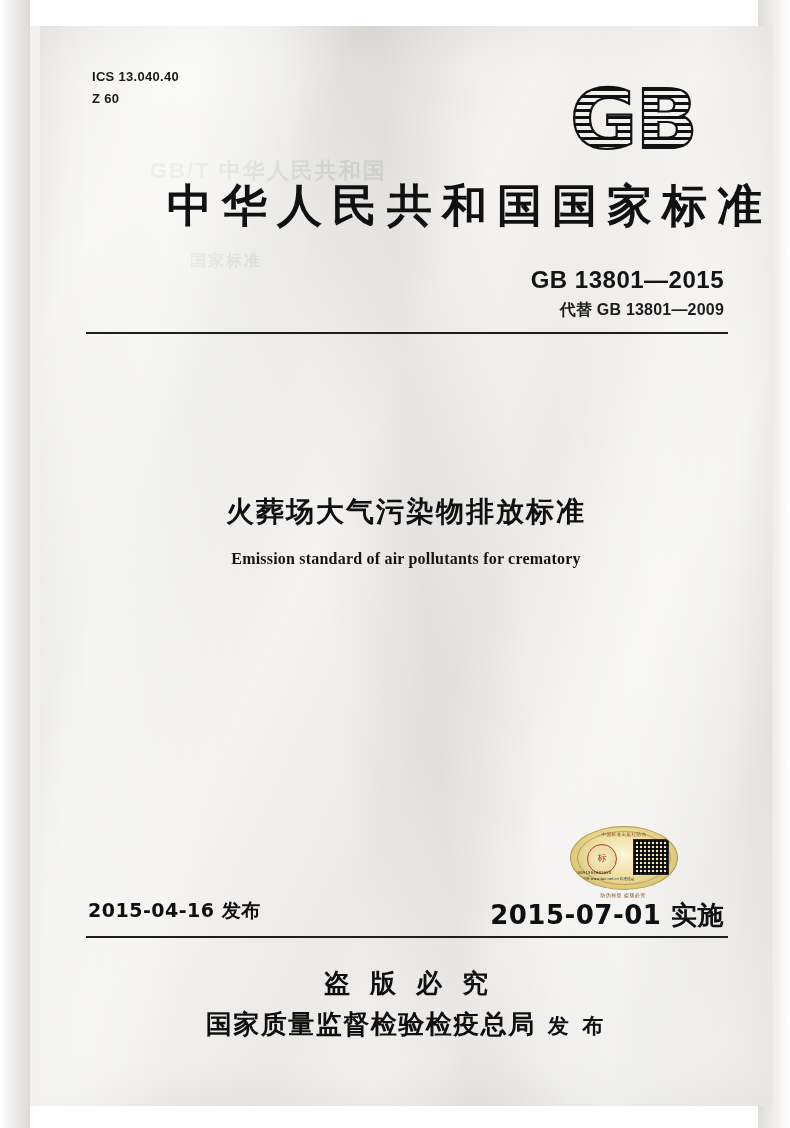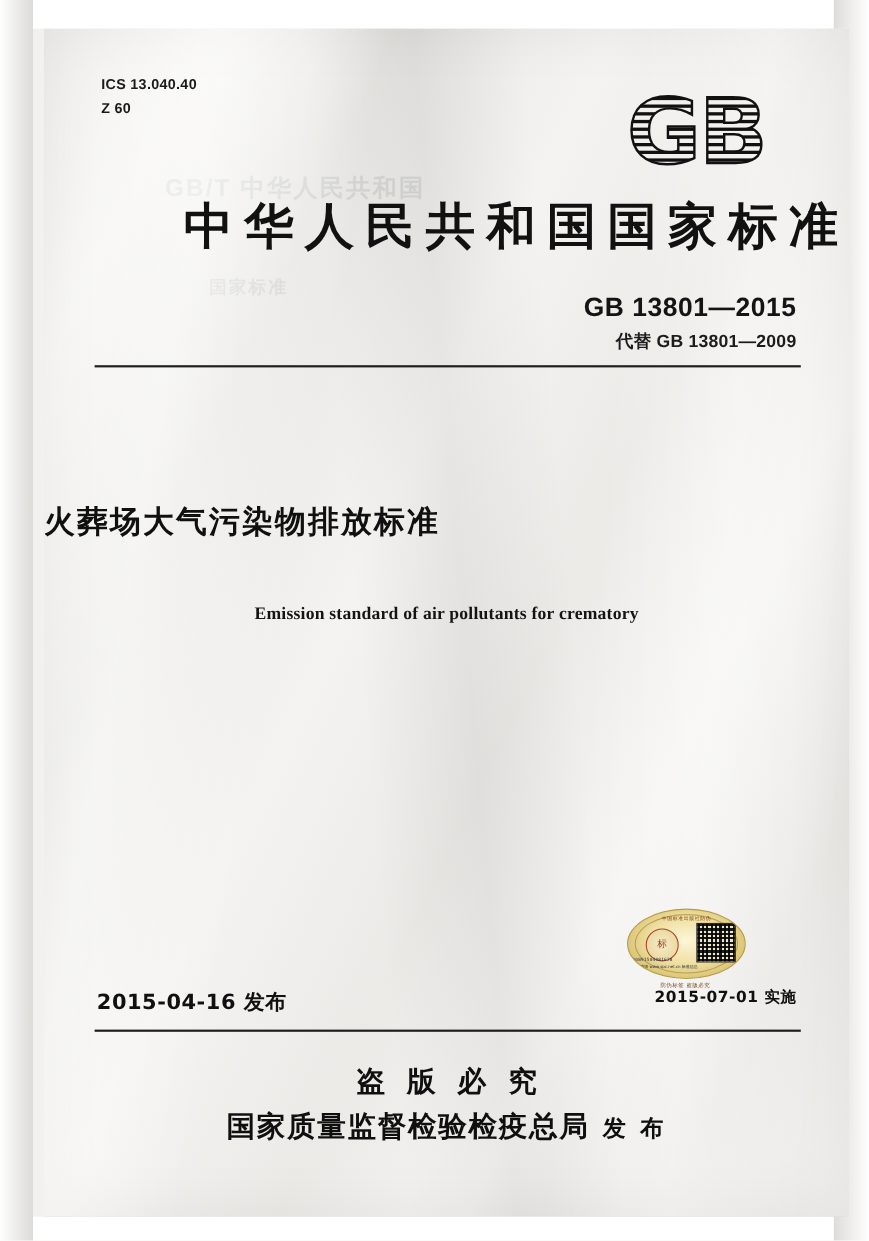--- a/index.html
+++ b/index.html
@@ -149,21 +149,22 @@
     right: 44px;
     top: 306px;
     height: 2px;
     background: #1e1e1e;
   }
 
   
   .doc-title-cn {
     position: absolute;
     left: 0; right: 0;
-    top: 430px;
+    top: 467px;
+    text-align: center;
     font-family: "DejaVu Sans", sans-serif;
     font-weight: bold;
     font-size: 28px;
     letter-spacing: 2px;
     color: #101010;
   }
   .doc-title-en {
     position: absolute;
     left: 0; right: 0;
     top: 524px;
@@ -277,21 +278,21 @@
     font-size: 19px;
     font-weight: bold;
     color: #101010;
     font-family: "DejaVu Sans", sans-serif;
     letter-spacing: 0.5px;
   }
   .date-right {
     position: absolute;
     right: 48px;
     top: 872px;
-    font-size: 14px;
+    font-size: 26px;
     font-weight: bold;
     color: #101010;
     font-family: "DejaVu Sans", sans-serif;
     letter-spacing: 0.5px;
   }
 
   
   .issuer-wrap {
     position: absolute;
     left: 0; right: 0;

